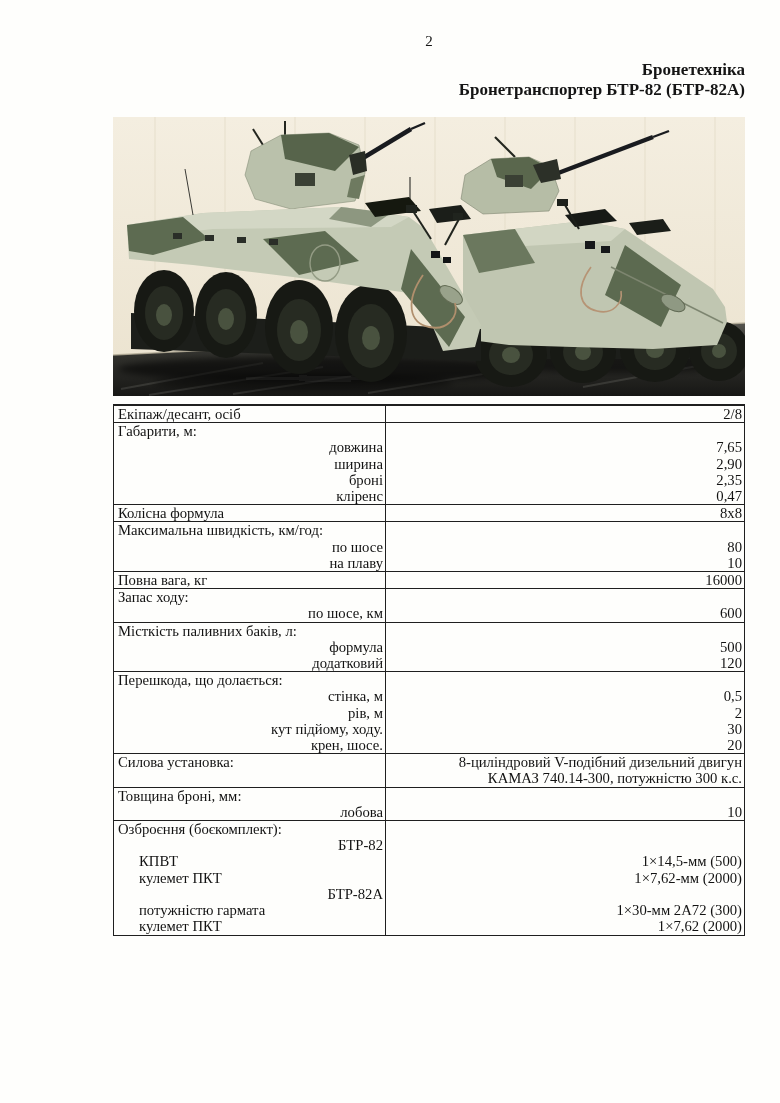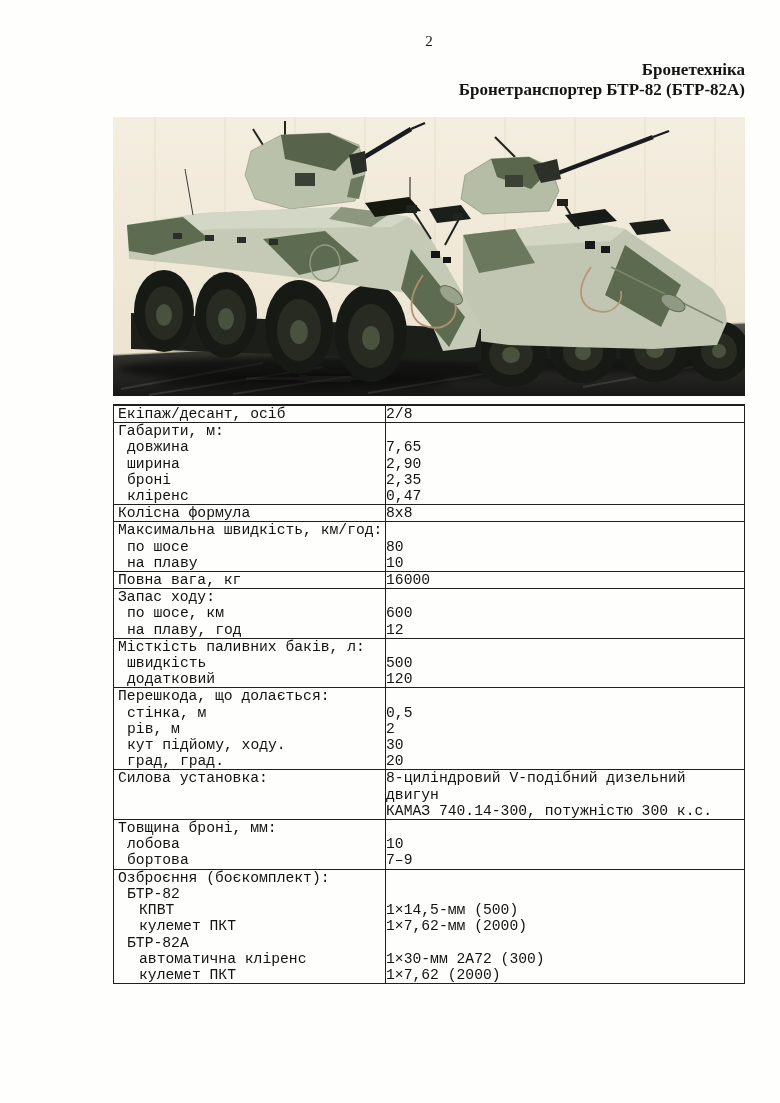--- a/index.html
+++ b/index.html
@@ -24,35 +24,34 @@
   table.spec{
     margin-top:8px;
     width:632px;
     border-collapse:collapse;
     table-layout:fixed;
     border:1.6px solid #1f1f1f;
     border-top-width:2.2px;
     font-size:14.7px;
     line-height:16.2px;
     color:#121212;
-    font-family:Liberation Mono, monospace;
   }
   table.spec td{
     padding:0 2px 0 0;
     vertical-align:top;
     font-weight:normal;
   }
   td.label{
     width:265px;
     border-right:1.4px solid #1f1f1f;
   }
-  td.value{text-align:left;margin-top:6px;}
+  td.value{text-align:right;margin-top:6px;}
   tr.group-start td{border-top:1.4px solid #1f1f1f;}
   td.label.ind0{padding-left:4px;}
-  td.label.ind1{padding-left:13px;}
+  td.label.ind1{padding-left:13px;text-align:right;}
   td.label.ind2{padding-left:25px;}
 </style>
 </head>
 <body>
 
 <div class="page">
   <div class="content">
 
     <div class="page-number">2</div>
     <div class="doc-title">Бронетехніка</div>
@@ -266,32 +265,28 @@
         </tbody>
         <tbody>
           <tr class="group-start">
             <td class="label ind0">Запас ходу:</td>
             <td class="value"></td>
           </tr>
           <tr>
             <td class="label ind1">по шосе, км</td>
             <td class="value">600</td>
           </tr>
-          <tr>
-            <td class="label ind1">на плаву, год</td>
-            <td class="value">12</td>
-          </tr>
         </tbody>
         <tbody>
           <tr class="group-start">
             <td class="label ind0">Місткість паливних баків, л:</td>
             <td class="value"></td>
           </tr>
           <tr>
-            <td class="label ind1">швидкість</td>
+            <td class="label ind1">формула</td>
             <td class="value">500</td>
           </tr>
           <tr>
             <td class="label ind1">додатковий</td>
             <td class="value">120</td>
           </tr>
         </tbody>
         <tbody>
           <tr class="group-start">
             <td class="label ind0">Перешкода, що долається:</td>
@@ -303,21 +298,21 @@
           </tr>
           <tr>
             <td class="label ind1">рів, м</td>
             <td class="value">2</td>
           </tr>
           <tr>
             <td class="label ind1">кут підйому, ходу.</td>
             <td class="value">30</td>
           </tr>
           <tr>
-            <td class="label ind1">град, град.</td>
+            <td class="label ind1">крен, шосе.</td>
             <td class="value">20</td>
           </tr>
         </tbody>
         <tbody>
           <tr class="group-start">
             <td class="label ind0">Силова установка:</td>
             <td class="value">8-циліндровий V-подібний дизельний двигун</td>
           </tr>
           <tr>
             <td class="label ind0"></td>
@@ -326,24 +321,20 @@
         </tbody>
         <tbody>
           <tr class="group-start">
             <td class="label ind0">Товщина броні, мм:</td>
             <td class="value"></td>
           </tr>
           <tr>
             <td class="label ind1">лобова</td>
             <td class="value">10</td>
           </tr>
-          <tr>
-            <td class="label ind1">бортова</td>
-            <td class="value">7–9</td>
-          </tr>
         </tbody>
         <tbody>
           <tr class="group-start">
             <td class="label ind0">Озброєння (боєкомплект):</td>
             <td class="value"></td>
           </tr>
           <tr>
             <td class="label ind1">БТР-82</td>
             <td class="value"></td>
           </tr>
@@ -353,21 +344,21 @@
           </tr>
           <tr>
             <td class="label ind2">кулемет ПКТ</td>
             <td class="value">1×7,62-мм (2000)</td>
           </tr>
           <tr>
             <td class="label ind1">БТР-82А</td>
             <td class="value"></td>
           </tr>
           <tr>
-            <td class="label ind2">автоматична кліренс</td>
+            <td class="label ind2">потужністю гармата</td>
             <td class="value">1×30-мм 2А72 (300)</td>
           </tr>
           <tr>
             <td class="label ind2">кулемет ПКТ</td>
             <td class="value">1×7,62 (2000)</td>
           </tr>
         </tbody>
       </table>
 
   </div>

